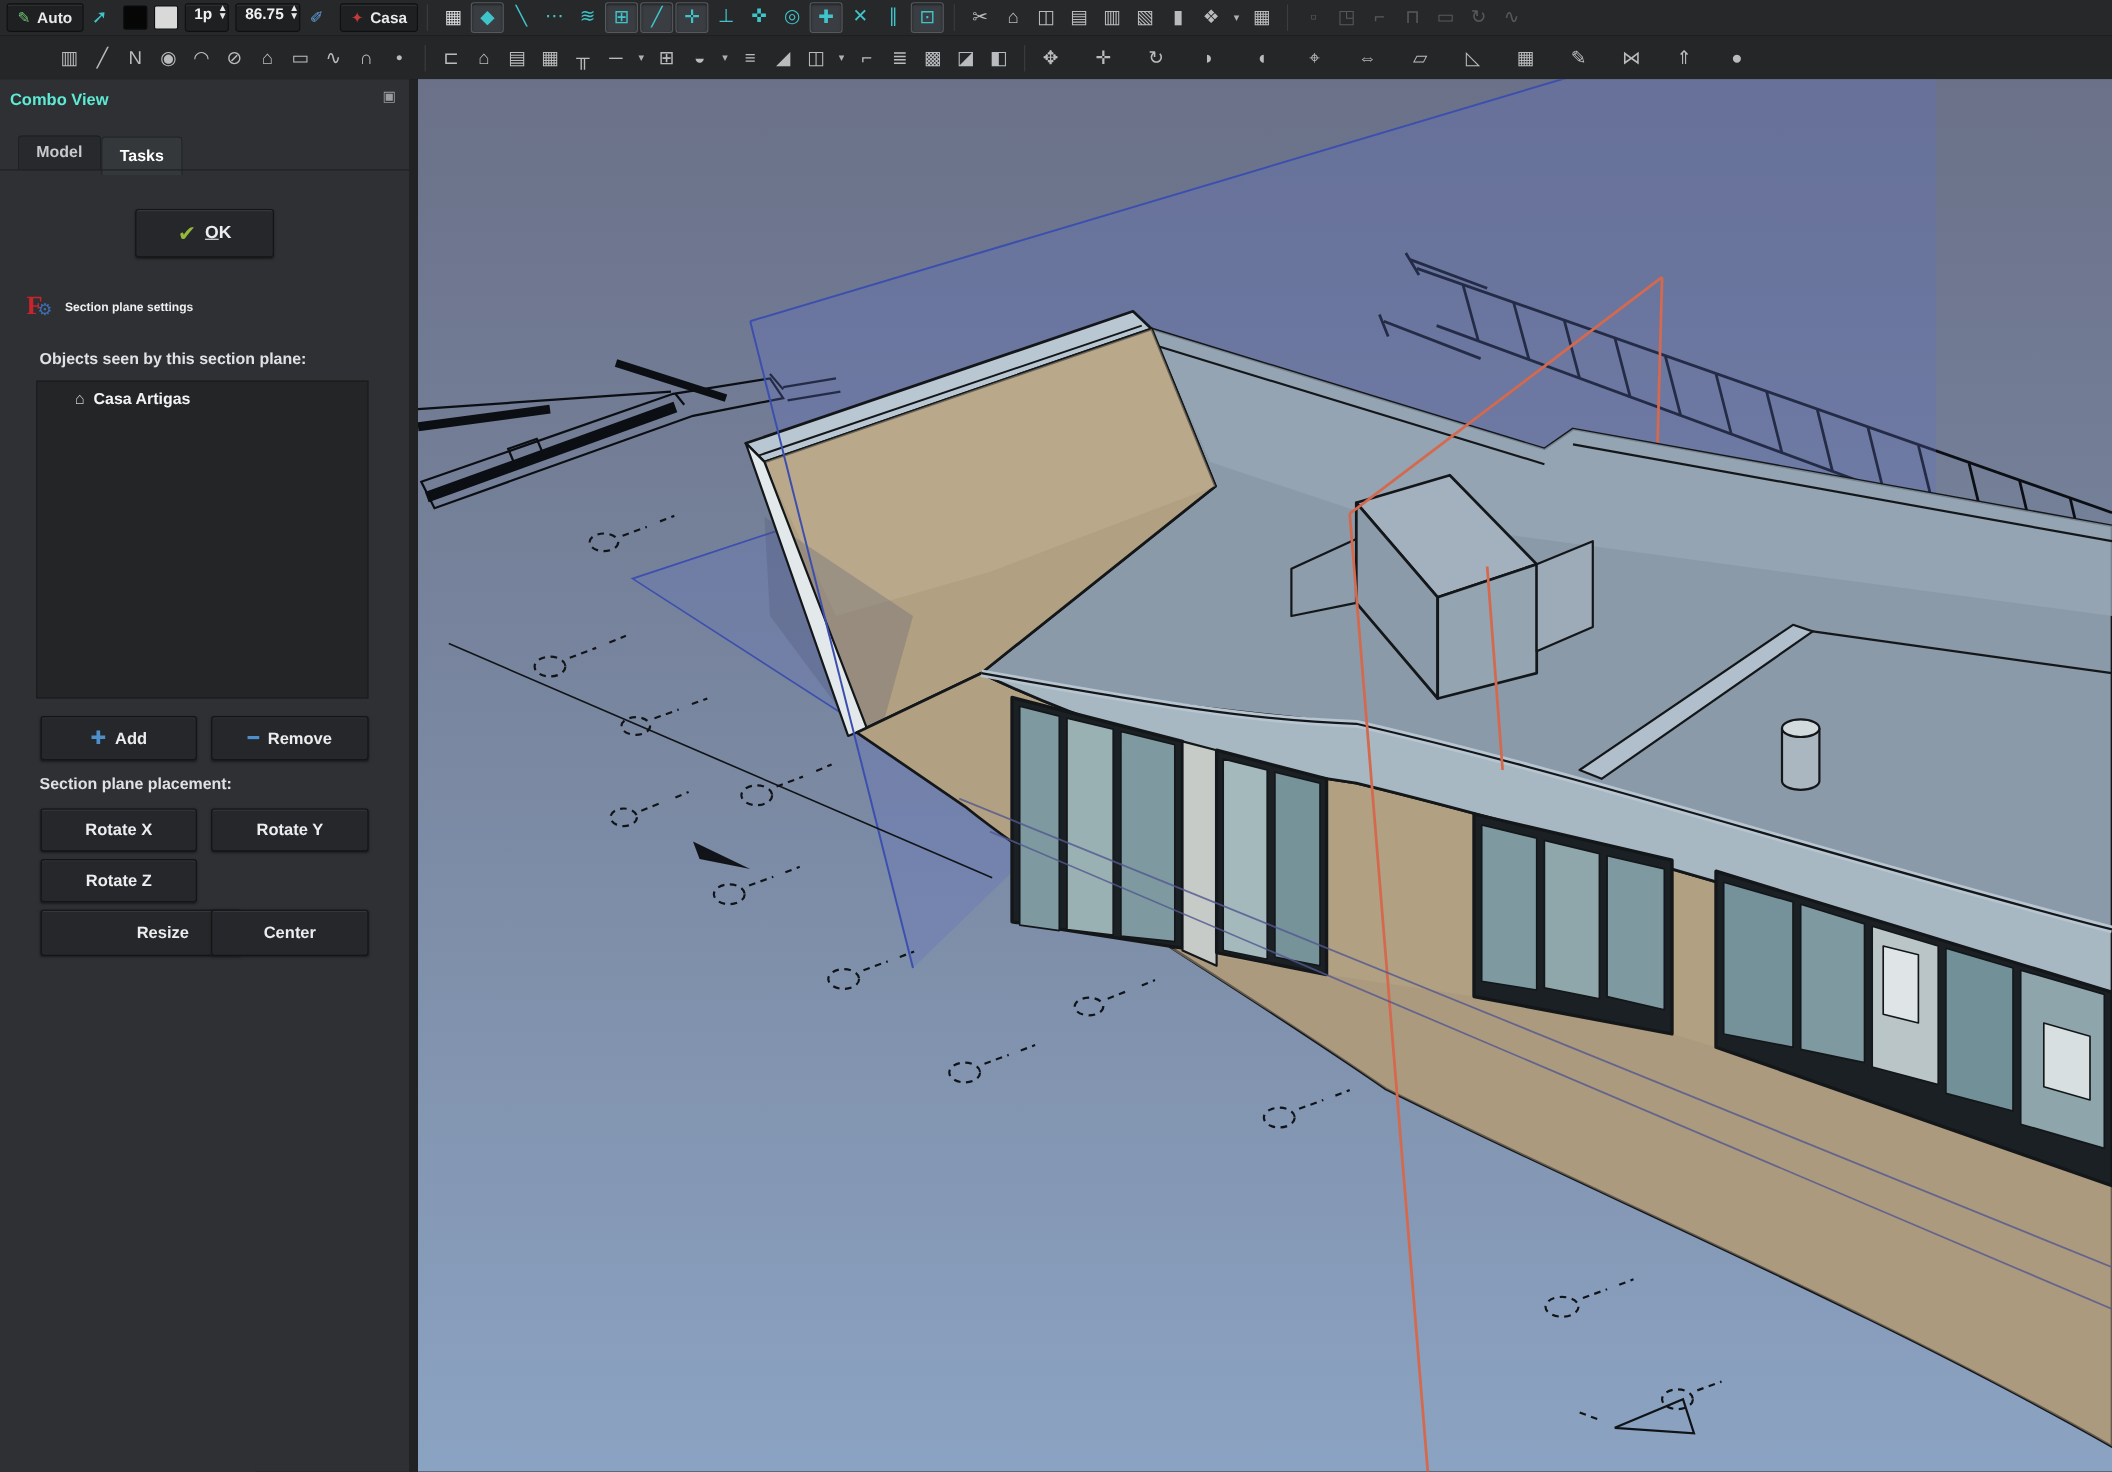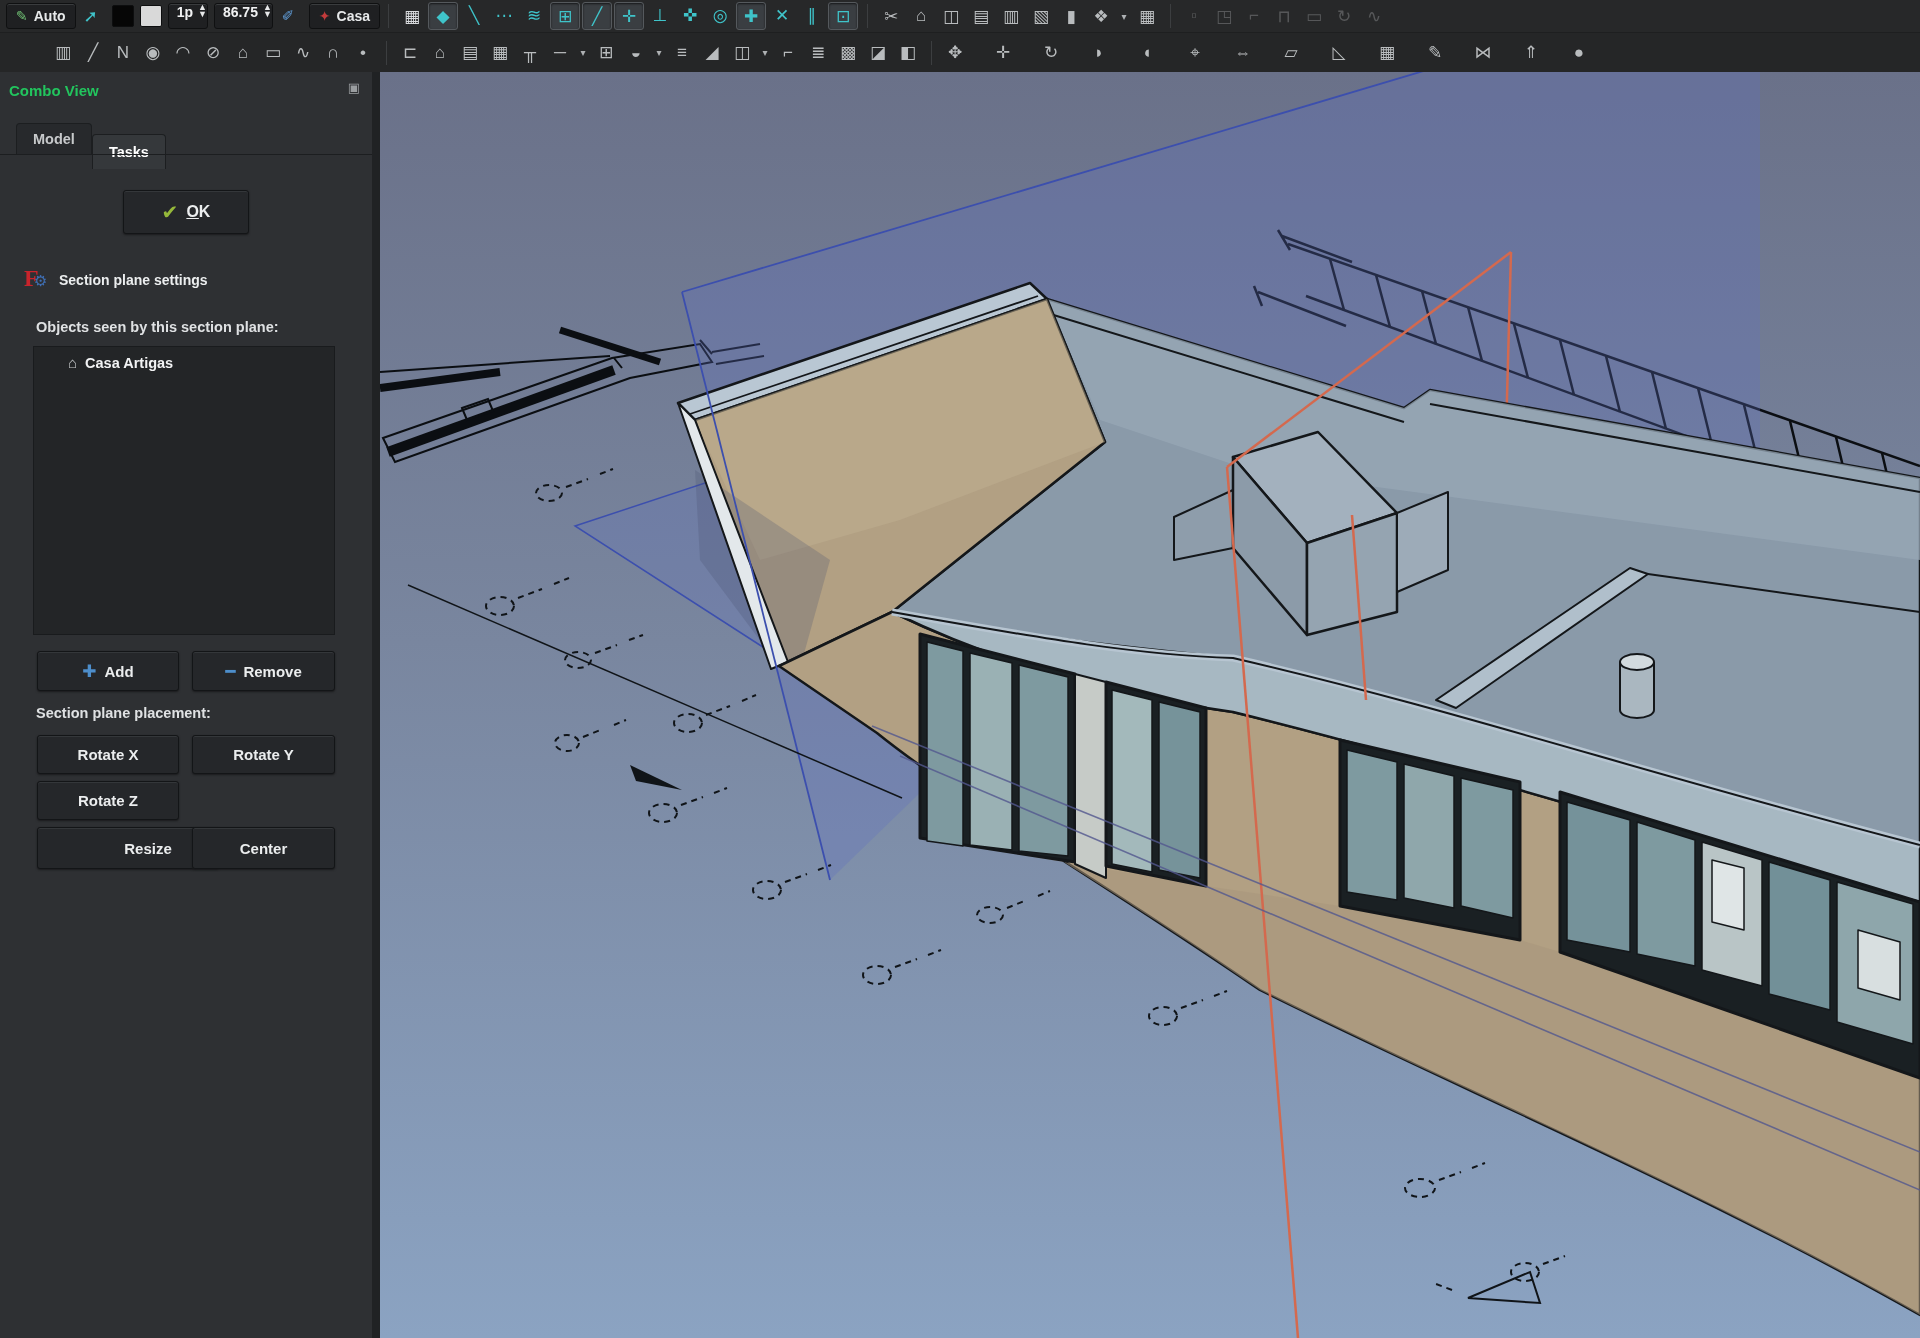--- a/index.html
+++ b/index.html
@@ -25,40 +25,40 @@
   .ticon.disabled{opacity:.32;}
   .ticon.drop{width:14px;font-size:10px;color:#aeb1b3;}
   .tsep{width:1px;height:24px;background:#3c3e40;margin:0 8px;flex:none;}
   .icon-green{color:#6fbf73;font-size:14px;}
   .icon-red{color:#c23b3b;font-size:14px;}
   .icon-blue{color:#5f9bd6;font-size:15px;}
 
   
   #panel{position:absolute;left:0;top:72px;width:372px;height:1266px;background:#2e3033;}
   #panel-header{position:absolute;left:0;top:0;width:100%;height:42px;}
-  #panel-title{position:absolute;left:9px;top:10px;font-size:15px;font-weight:bold;color:#22c55e;}
+  #panel-title{position:absolute;left:9px;top:10px;font-size:15px;font-weight:bold;color:#5eead4;}
   #float-icon{position:absolute;right:12px;top:8px;color:#9a9da0;font-size:13px;cursor:pointer;}
   #tabs{position:absolute;left:16px;top:42px;height:40px;display:flex;}
-  .tab{height:34px;margin-top:20px;padding:0 16px;display:flex;align-items:center;font-size:14.5px;
+  .tab{height:34px;margin-top:10px;padding:0 16px;display:flex;align-items:center;font-size:14.5px;
        font-weight:bold;border:1px solid #1c1e20;border-bottom:none;border-radius:4px 4px 0 0;}
   .tab.inactive{background:#27292c;color:#c7c9cb;margin-top:9px;height:30px;}
   .tab.active{background:#35383b;color:#ffffff;}
   #tabline{position:absolute;left:0;top:82px;width:100%;height:1px;background:#1c1e20;}
 
   .pbtn{position:absolute;display:flex;align-items:center;justify-content:center;gap:8px;
         background:#25272a;border:1px solid #131517;border-radius:3px;color:#ebedee;
         font-size:15px;font-weight:bold;box-shadow:inset 0 1px 0 #34373a, 0 1px 2px #1a1b1d;cursor:pointer;}
   #ok-btn{left:123px;top:118px;width:124px;height:42px;font-size:16px;}
   #ok-btn .chk{color:#95b83a;font-size:20px;font-weight:bold;}
   #ok-btn .mn{text-decoration:underline;}
   #sec-head{position:absolute;left:24px;top:196px;display:flex;align-items:center;gap:9px;}
   #fc-logo{position:relative;width:26px;height:24px;font-weight:bold;}
   #fc-logo .f{position:absolute;left:0;top:-3px;color:#c8242c;font-size:24px;font-family:"Liberation Serif",serif;font-weight:bold;}
   #fc-logo .gear{position:absolute;left:10px;top:4px;color:#3f6fb5;font-size:15px;}
-  #sec-title{font-size:14px;font-weight:bold;color:#eceeef;}
+  #sec-title{font-size:11px;font-weight:bold;color:#eceeef;}
   #objects-label{position:absolute;left:36px;top:247px;font-size:14.5px;font-weight:bold;color:#dfe1e3;}
   #obj-list{position:absolute;left:33px;top:274px;width:300px;height:287px;background:#232527;
             border:1px solid #191b1d;overflow:hidden;}
   .obj-item{display:flex;align-items:center;gap:8px;padding:7px 10px 5px 34px;color:#f2f3f4;
             font-size:14.5px;font-weight:bold;cursor:pointer;}
   .obj-item .oicon{color:#c9ccce;font-size:15px;}
   #add-btn{left:37px;top:579px;width:140px;height:38px;}
   #remove-btn{left:192px;top:579px;width:141px;height:38px;}
   .icon-steel{color:#4d8ecb;font-size:17px;font-weight:bold;}
   #placement-label{position:absolute;left:36px;top:633px;font-size:14.5px;font-weight:bold;color:#dfe1e3;}

